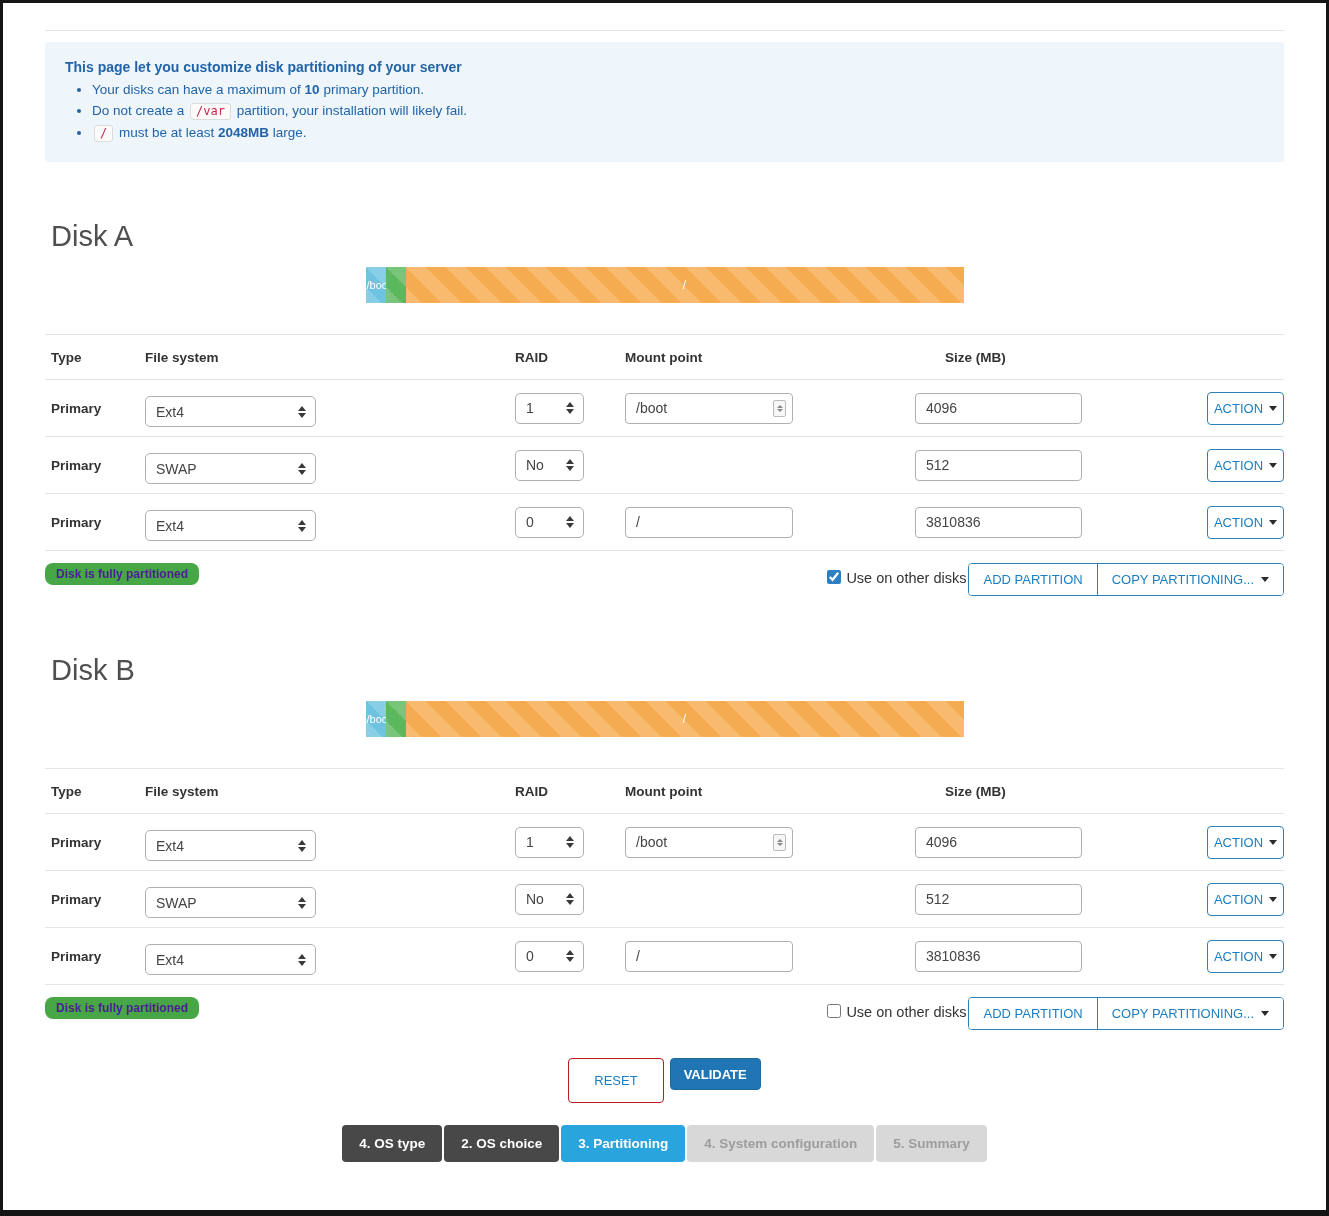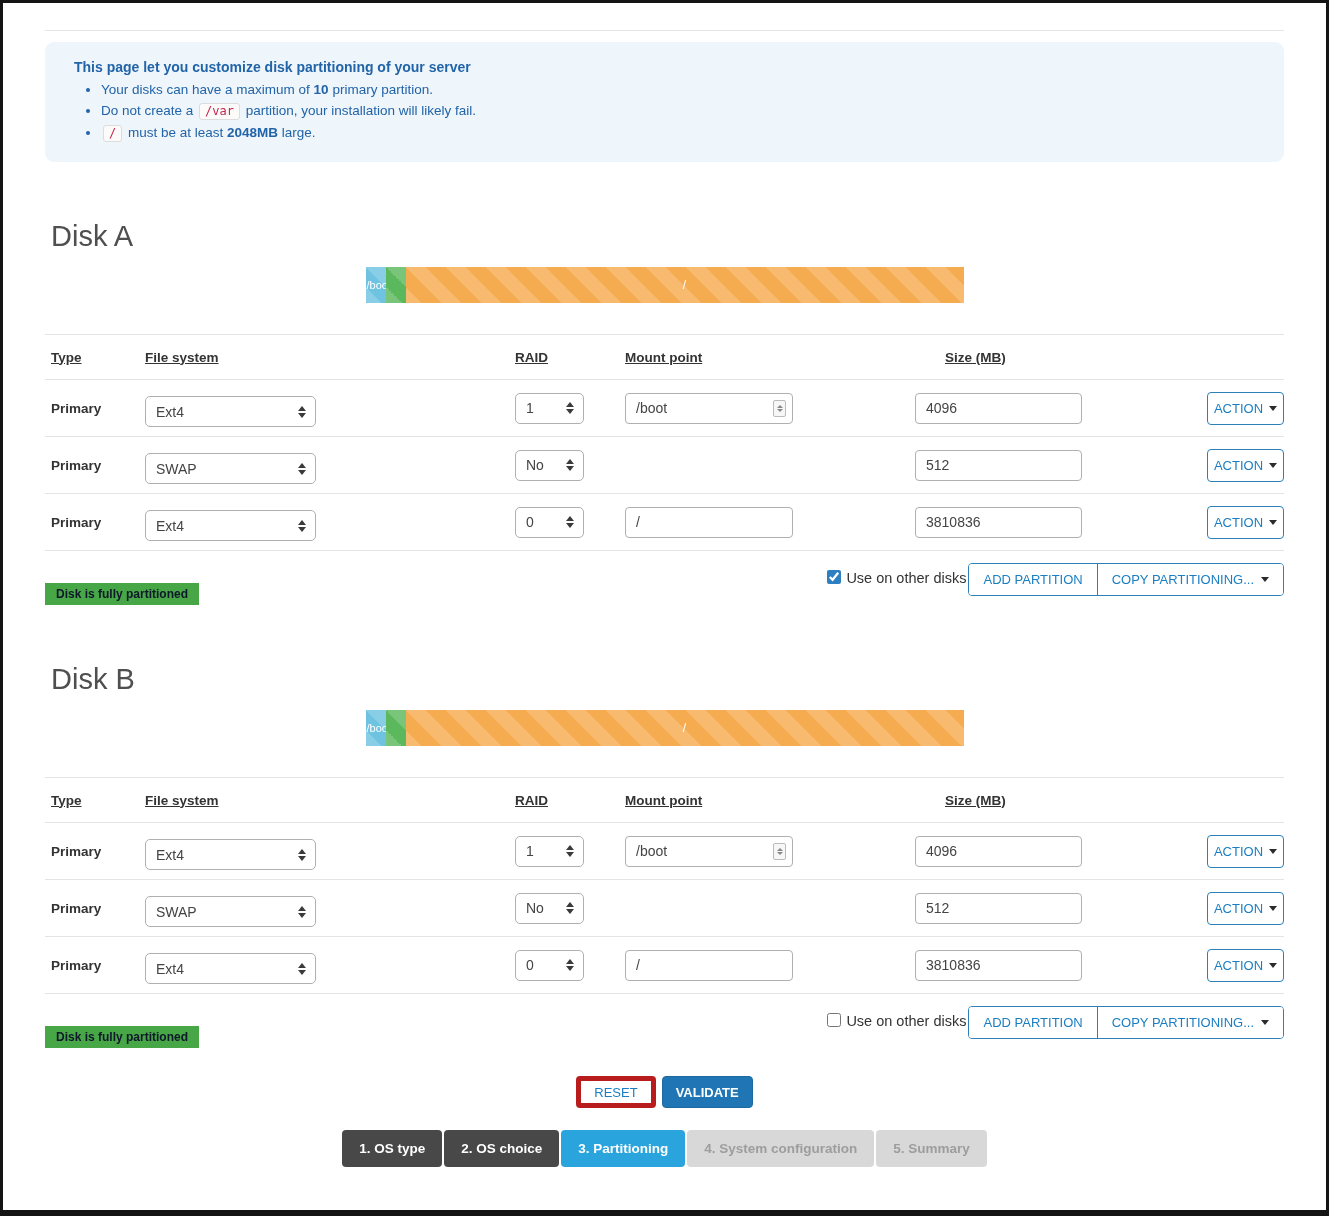--- a/index.html
+++ b/index.html
@@ -9,22 +9,22 @@
     border: 3px solid #141414; border-bottom-width: 6px;
     background: #fff; overflow: hidden;
     padding: 14px 42px 0 42px;
   }
   
   .page-title { font-size: 27px; font-weight: 400; color: #4d4d4d; padding-left: 3px; }
   .title-rule { border: 0; border-top: 1px solid #e5e5e5; margin-top: 13px; }
 
   
   .info-panel {
-    margin-top: 11px; background: #eef5fb; border-radius: 9px;
-    padding: 17px 20px 20px 29px; color: #2264a8; font-size: 13.5px;
+    margin-top: 11px; background: #eef5fb; border-radius: 3px;
+    padding: 17px 20px 20px 20px; color: #2264a8; font-size: 13.5px;
   }
   .info-panel .info-heading { font-weight: bold; font-size: 14px; margin-bottom: 7px; }
   .info-panel ul { margin-left: 27px; }
   .info-panel li { margin-top: 5px; line-height: 16px; }
   .code-chip {
     font-family: "DejaVu Sans Mono", monospace; font-size: 12px; color: #c7254e;
     background: #fcfbfa; border: 1px solid #dcdcdc; border-radius: 3px;
     padding: 0 5px; margin: 0 2px; display: inline-block; line-height: 15px;
   }
 
@@ -44,21 +44,21 @@
     color:#fff; display:flex; align-items:center; justify-content:center;
     font-size: 11px; white-space: nowrap; overflow: hidden;
   }
   .seg-boot { width: 20px; background-color: #6ec3e0; justify-content:flex-start; padding-left:1px; }
   .seg-swap { width: 20px; background-color: #5cb85c; }
   .seg-root { flex: 1; background-color: #f5ab4f; font-size: 12px; }
 
   
   .ptable { margin-top: 31px; border-top: 1px solid #e4e4e4; }
   .trow { display: flex; align-items: center; border-bottom: 1px solid #e4e4e4; }
-  .thead-row { height: 45px; font-size: 13.5px; font-weight: bold; color: #333; text-decoration: underline; }
+  .thead-row { height: 45px; font-size: 13.5px; font-weight: bold; color: #333; }
   .data-row { height: 57px; }
   .col-type { width: 100px; padding-left: 6px; }
   .col-fs { width: 322px; }
   .col-raid { width: 158px; padding-left: 48px; }
   .col-mount { width: 290px; }
   .col-size { width: 235px; }
   .col-action { flex: 1; display: flex; justify-content: flex-end; }
   .type-label { font-size: 13.5px; font-weight: bold; color: #333; }
 
   
@@ -97,39 +97,39 @@
     height: 33px; min-width: 77px; background: #fff; border: 1px solid #2d7fb8; border-radius: 4px;
     color: #1b7ec2; font-size: 13px; font-weight: 500; cursor: pointer;
     display: inline-flex; align-items: center; justify-content: center; gap: 6px;
     font-family: "Liberation Sans", sans-serif;
   }
   .caret-down { display:inline-block; width:0; height:0; border-left:4px solid transparent; border-right:4px solid transparent; border-top:5px solid #2b2b2b; }
 
   
   .disk-footer { margin-top: 12px; display: flex; align-items: flex-start; }
   .badge-green {
-    background: #47a747; color: #0f172a; font-size: 12px; font-weight: bold;
-    border-radius: 0; padding: 4px 11px; display: inline-block; margin-top: 20px;
+    background: #47a747; color: #4c1d95; font-size: 12px; font-weight: bold;
+    border-radius: 8px; padding: 4px 11px; display: inline-block; margin-top: 0;
   }
   .footer-right { margin-left: auto; display: flex; align-items: flex-start; }
   .use-disks { display: flex; align-items: flex-start; gap: 5px; margin-top: 7px; margin-right: 2px; }
   .use-disks input { width: 14px; height: 14px; accent-color: #2e7fc2; }
   .use-disks label { font-size: 14.5px; color: #333; }
   .btn-group { display: inline-flex; border: 1px solid #2d7fb8; border-radius: 4px; overflow: hidden; background:#fff; }
   .btn-group .grp-btn {
     background: #fff; border: none; color: #1b7ec2; font-size: 13px; font-weight: 500;
     height: 31px; padding: 0 14px; cursor: pointer; display: inline-flex; align-items: center; gap: 7px;
     font-family: "Liberation Sans", sans-serif;
   }
   .btn-group .grp-btn + .grp-btn { border-left: 1px solid #2d7fb8; }
 
   
   .validate-row { margin-top: 28px; display: flex; justify-content: center; gap: 6px; }
   .btn-reset {
-    height: 32px; padding: 0 13px; background: #fff; border: 5px solid #b91c1c; border-radius: 4px;
+    height: 45px; padding: 0 25px; background: #fff; border: 1px solid #b91c1c; border-radius: 4px;
     color: #1b7ec2; font-size: 13px; font-weight: 500; cursor: pointer; font-family: "Liberation Sans", sans-serif;
   }
   .btn-validate {
     height: 32px; padding: 0 13px; background: #2076b4; border: 1px solid #1d6aa1; border-radius: 4px;
     color: #fff; font-size: 13px; font-weight: bold; cursor: pointer; font-family: "Liberation Sans", sans-serif;
   }
 
   
   .steps { margin-top: 22px; display: flex; justify-content: center; gap: 2px; }
   .step {
@@ -431,20 +431,20 @@
       </div>
     </div>
   </div>
 
   <div class="validate-row">
     <button class="btn-reset">RESET</button>
     <button class="btn-validate">VALIDATE</button>
   </div>
 
   <div class="steps">
-    <div class="step done">1. OS type</div>
+    <div class="step done">4. OS type</div>
     <div class="step done">2. OS choice</div>
     <div class="step active">3. Partitioning</div>
     <div class="step disabled">4. System configuration</div>
     <div class="step disabled">5. Summary</div>
   </div>
 
 </div>
 
 </body></html>

